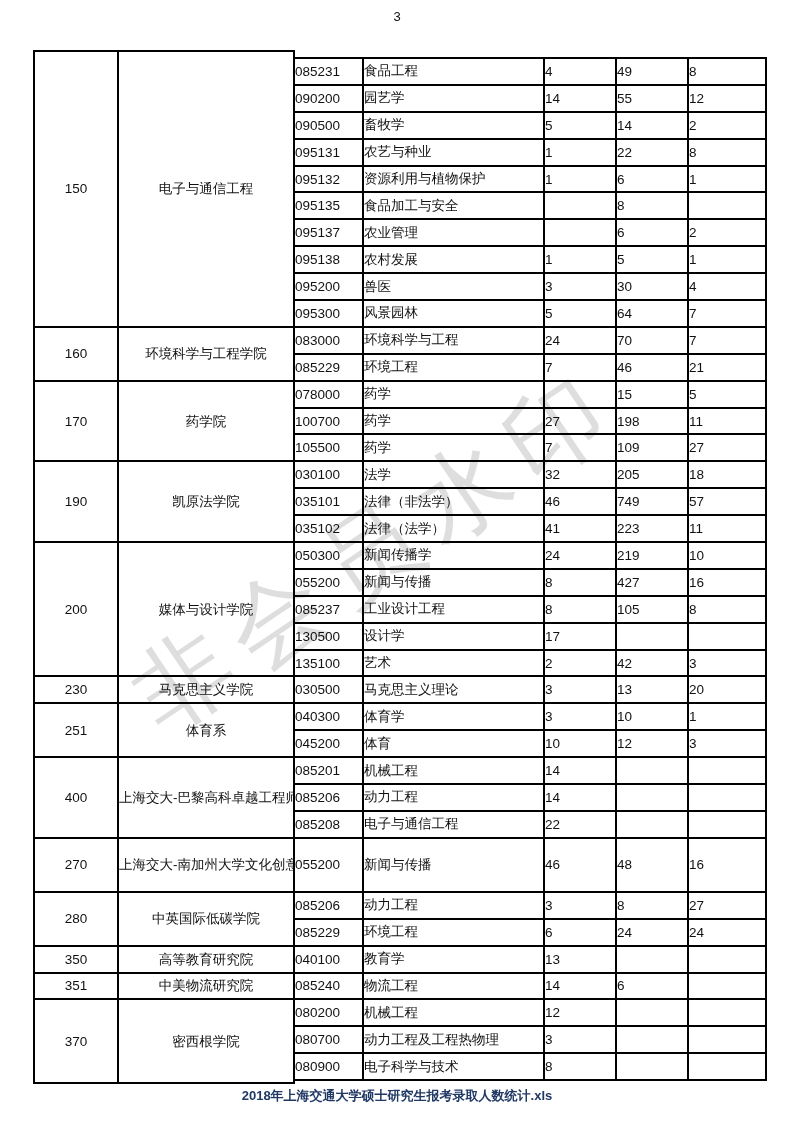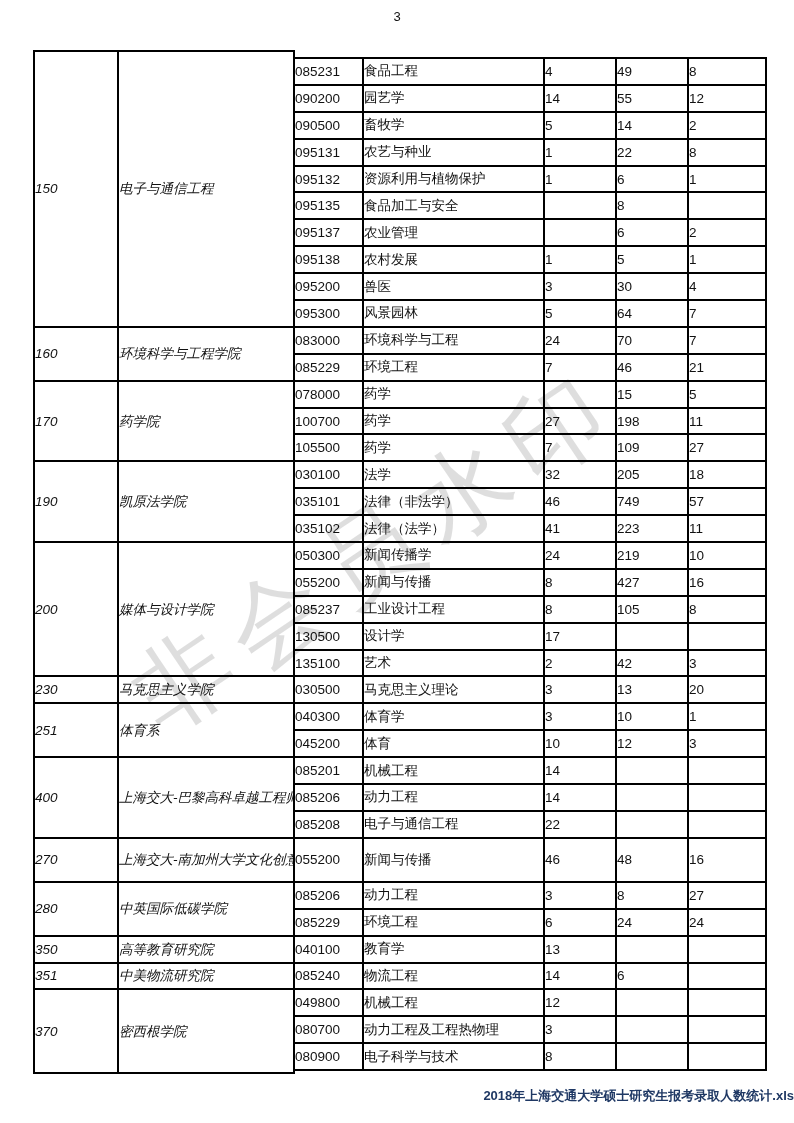--- a/index.html
+++ b/index.html
@@ -25,49 +25,48 @@
   #grid td {
     border: 2px solid #000;
     font-size: 13.5px;
     padding: 0;
     overflow: hidden;
     white-space: nowrap;
     vertical-align: middle;
   }
   #grid td.ghost { border: none; }
   tr.r    { height: 26.9px; }
-  tr.tall { height: 44px; border-radius: 24px; }
+  tr.tall { height: 54px; border-radius: 24px; }
   tr.sp-t { height: 7px;  }
   tr.sp-b { height: 3px;  }
   td.c-code, td.c-college {
-    text-align: left;
+    text-align: center;
     white-space: normal;
     line-height: 17px;
-    font-style: italic;
   }
   td.c0 { padding-left: 5px; }
   td.c1 { padding-left: 6px; white-space: normal; line-height: 16px; }
   td.c2, td.c3, td.c4 { padding-left: 4px; }
   
   td.cut-top    { border-top: none;    vertical-align: top; padding-top: 95px; }
   td.cut-bottom { border-bottom: none; vertical-align: top; padding-top: 52px; }
   
   .watermark {
     position: absolute; left: 377px; top: 552px;
     transform: translate(-50%, -50%) rotate(-34deg);
     font-size: 96px; letter-spacing: 16px;
     color: rgba(0, 0, 0, 0.13);
     white-space: nowrap;
     z-index: 3;
     pointer-events: none;
   }
   
   .footer {
     position: absolute; top: 1087px; left: 0; right: 0;
-    text-align: right;
+    text-align: center;
     font-size: 13px; font-weight: bold;
     color: #1f3864;
   }
 </style>
 </head>
 <body>
 
 <div class="page">
 
   <div class="page-number">3</div>
@@ -348,21 +347,21 @@
           <td class="c-college" rowspan="1">中美物流研究院</td>
           <td class="c0">085240</td>
           <td class="c1">物流工程</td>
           <td class="c2">14</td>
           <td class="c3">6</td>
           <td class="c4"></td>
         </tr>
         <tr class="r">
           <td class="c-code cut-bottom" rowspan="4">370</td>
           <td class="c-college cut-bottom" rowspan="4">密西根学院</td>
-          <td class="c0">049800</td>
+          <td class="c0">080200</td>
           <td class="c1">机械工程</td>
           <td class="c2">12</td>
           <td class="c3"></td>
           <td class="c4"></td>
         </tr>
         <tr class="r">
           <td class="c0">080700</td>
           <td class="c1">动力工程及工程热物理</td>
           <td class="c2">3</td>
           <td class="c3"></td>

